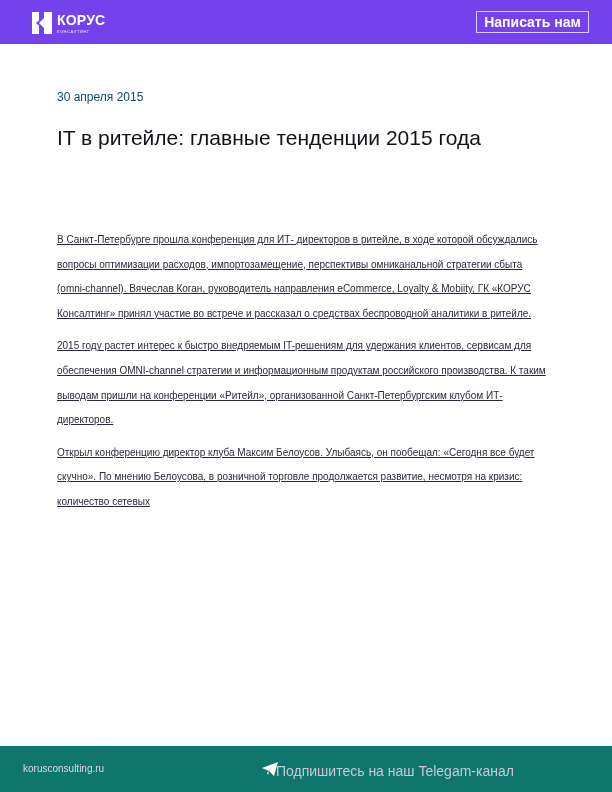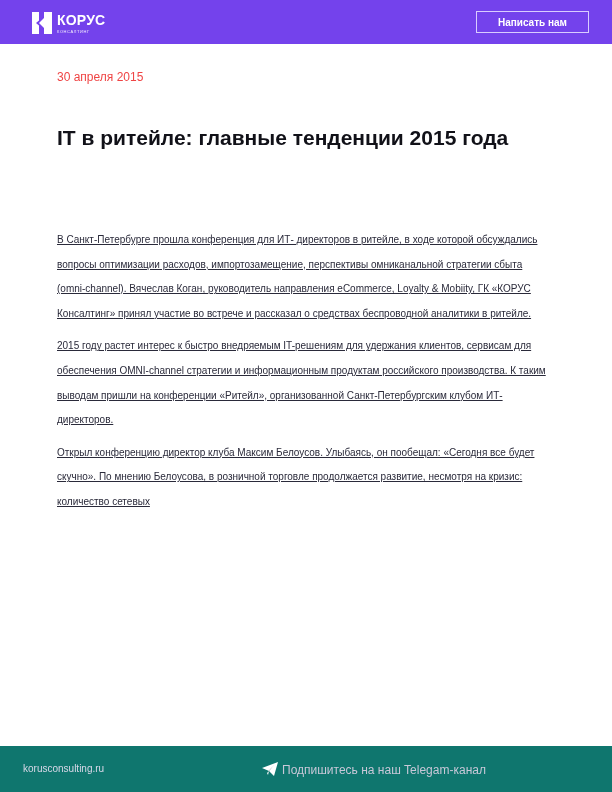--- a/index.html
+++ b/index.html
@@ -13,42 +13,42 @@
   .logo { position: absolute; left: 32px; top: 11px; height: 24px; display: flex; align-items: center; }
   .logo-mark { width: 20px; height: 22px; position: relative; }
   .logo-mark svg { display: block; }
   .logo-text { margin-left: 5px; display: flex; flex-direction: column; }
   .logo-word { color: #ffffff; font-weight: bold; font-size: 14px; letter-spacing: 0.2px; line-height: 14px; margin-top: 1px; }
   .logo-sub { color: #ffffff; font-size: 4px; letter-spacing: 0.6px; line-height: 6px; margin-top: 2px; opacity: 0.9; }
 
   .write-btn {
     position: absolute; left: 476px; top: 11px; width: 113px; height: 22px;
     border: 1px solid #d9ccff; background: transparent;
-    color: #ffffff; font-size: 10px; font-weight: bold;
+    color: #ffffff; font-size: 14px; font-weight: bold;
     display: flex; align-items: center; justify-content: center;
     cursor: pointer;
   }
 
-  .date { position: absolute; left: 57px; top: 70px; font-size: 12px; color: #ef4444; }
+  .date { position: absolute; left: 57px; top: 90px; font-size: 12px; color: #0c4a6e; }
 
   .title {
     position: absolute; left: 57px; top: 120px; width: 500px;
-    font-size: 21px; font-weight: bold; color: #111118; line-height: 36px;
+    font-size: 21px; font-weight: normal; color: #111118; line-height: 36px;
   }
 
   .article { position: absolute; left: 57px; top: 228px; width: 492px; }
   .para { font-size: 10px; line-height: 24.6px; color: #2a2a3a; margin-bottom: 8px; text-decoration: underline; }
 
   .footer {
     position: absolute; left: 0; top: 746px; width: 612px; height: 46px;
     background: #0f766e;
   }
   .site-link { position: absolute; left: 23px; top: 17px; font-size: 10px; color: #d8d8e8; cursor: pointer; }
   .tg-icon { position: absolute; left: 262px; top: 16px; width: 16px; height: 14px; }
-  .tg-text { position: absolute; left: 282px; top: 17px; font-size: 12px; color: #c8c8d8; text-align: right; }
+  .tg-text { position: absolute; left: 276px; top: 17px; font-size: 14px; color: #c8c8d8; text-align: right; }
   .subscribe-btn {
     position: absolute; left: 476px; top: 12px; width: 113px; height: 23px;
     border: 1px solid #d9d9ee; background: transparent;
     color: #ffffff; font-size: 9px; font-weight: bold;
     display: flex; align-items: center; justify-content: center; cursor: pointer;
   }
 </style>
 </head>
 <body>
 

